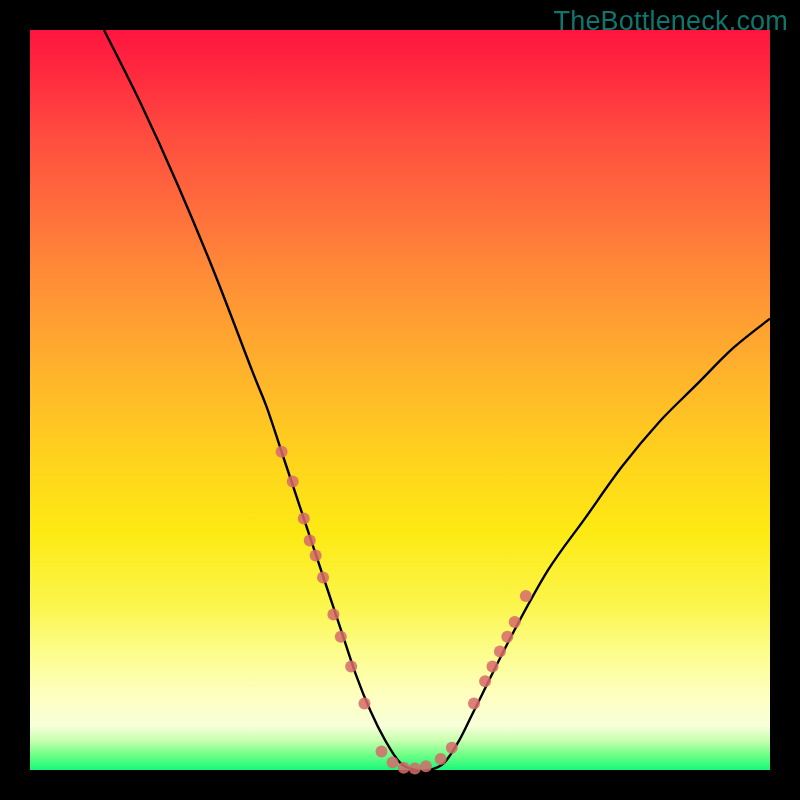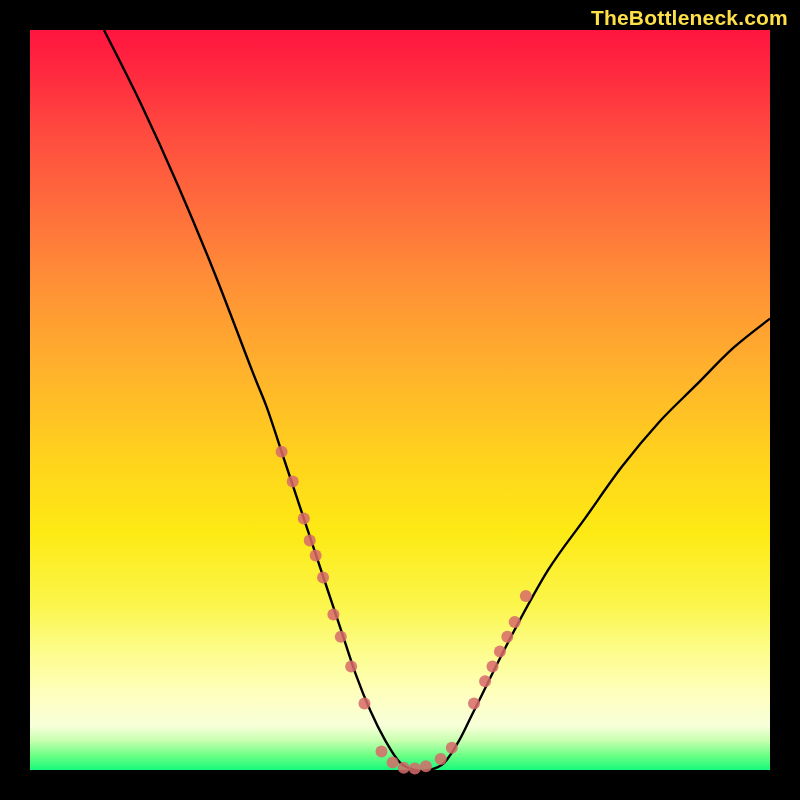--- a/index.html
+++ b/index.html
@@ -41,23 +41,23 @@
       #c8ffb0 96%,
       #6dff86 98%,
       #17f97a 100%
     );
   }
   .watermark {
     position: absolute;
     top: 6px;
     right: 12px;
     font-family: Arial, Helvetica, sans-serif;
-    font-size: 21px;
-    font-weight: 700;
-    color: #fde047;
+    font-size: 27px;
+    font-weight: 400;
+    color: #0f766e;
     letter-spacing: 0.2px;
     user-select: none;
   }
   svg.curve {
     position: absolute;
     left: 0;
     top: 0;
     width: 740px;
     height: 740px;
     overflow: visible;

